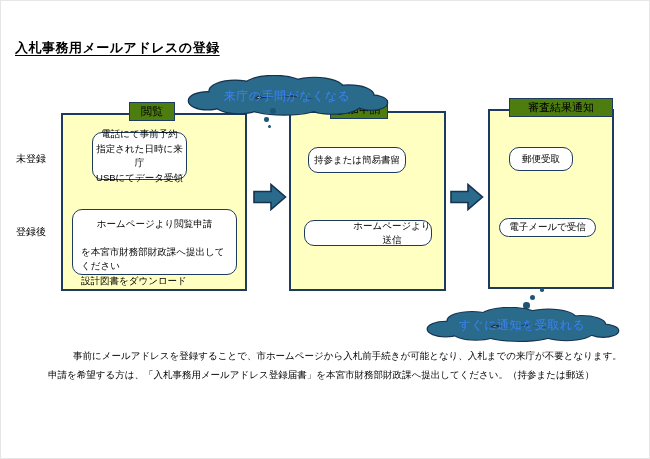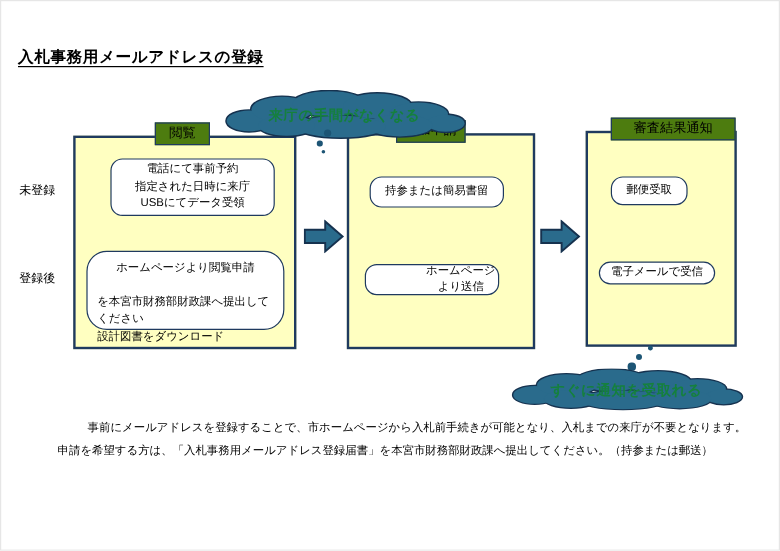--- a/index.html
+++ b/index.html
@@ -28,21 +28,21 @@
     line-height:14.5px; text-align:center; z-index:2;
   }
   .node.detail { align-items:stretch; justify-content:flex-start; padding:7px 8px; text-align:left; }
   .node.detail .node-title { text-align:center; margin-bottom:13px; }
   .row-label { position:absolute; font-size:10px; }
   .callout { position:absolute; z-index:4; }
   .callout svg.cloud { position:absolute; left:0; top:0; width:100%; height:100%; }
   .callout .callout-text {
     position:absolute; left:0; top:0; right:0; bottom:0;
     display:flex; align-items:center; justify-content:center;
-    color:#15803d; font-weight:bold; font-size:12px; z-index:1; letter-spacing:0.5px;
+    color:#3b82f6; font-weight:normal; font-size:12px; z-index:1; letter-spacing:0.5px;
   }
   .dot { position:absolute; border-radius:50%; background:#1d5575; z-index:4; }
   .arrow { position:absolute; z-index:2; }
   .footnote { position:absolute; font-size:9.5px; white-space:nowrap; }
 </style>
 </head>
 <body>
 
 <div class="page">
 
@@ -86,39 +86,39 @@
 
   <div class="dot" style="left:269px; top:107px; width:6px; height:6px;"></div>
   <div class="dot" style="left:263px; top:116px; width:4.5px; height:4.5px;"></div>
   <div class="dot" style="left:267px; top:124px; width:3px; height:3px;"></div>
 
   <div class="row-label" style="left:15px; top:151px;">未登録</div>
   <div class="row-label" style="left:15px; top:224px;">登録後</div>
 
   <div class="panel" style="left:60px; top:112px; width:186px; height:178px;"></div>
   <div class="panel-header" style="left:128px; top:101px; width:46px; height:19px;">閲覧</div>
-  <div class="node" style="left:91px; top:131px; width:137px; height:48px;">
+  <div class="node" style="left:91px; top:131px; width:95px; height:48px;">
     <span>電話にて事前予約</span>
     <span>指定された日時に来庁</span>
     <span>USBにてデータ受領</span>
   </div>
-  <div class="node detail" style="left:71px; top:208px; width:165px; height:66px;border-radius:17px;">
+  <div class="node detail" style="left:71px; top:208px; width:165px; height:66px;">
     <span class="node-title">ホームページより閲覧申請</span>
     <span>を本宮市財務部財政課へ提出してください</span>
     <span>設計図書をダウンロード</span>
   </div>
 
   <svg class="arrow" style="left:252px; top:182px;" width="34" height="28" viewBox="0 0 34 28">
     <polygon points="1,8.5 18,8.5 18,1.5 32.5,14 18,26.5 18,19.5 1,19.5" fill="#2a6b8c" stroke="#16324f" stroke-width="1.6" stroke-linejoin="miter"></polygon>
   </svg>
 
   <div class="panel" style="left:288px; top:110px; width:157px; height:180px;"></div>
   <div class="panel-header" style="left:329px; top:99px; width:58px; height:19px;">参加申請</div>
-  <div class="node" style="left:307px; top:146px; width:112px; height:26px;">持参または簡易書留</div>
-  <div class="node" style="left:303px; top:219px; width:112px; height:26px;padding-left:48px;">ホームページより送信</div>
+  <div class="node" style="left:307px; top:146px; width:98px; height:26px;">持参または簡易書留</div>
+  <div class="node" style="left:303px; top:219px; width:128px; height:26px;padding-left:48px;">ホームページより送信</div>
 
   <svg class="arrow" style="left:449px; top:182px;" width="34" height="28" viewBox="0 0 34 28">
     <polygon points="1,8.5 18,8.5 18,1.5 32.5,14 18,26.5 18,19.5 1,19.5" fill="#2a6b8c" stroke="#16324f" stroke-width="1.6" stroke-linejoin="miter"></polygon>
   </svg>
 
   <div class="panel" style="left:487px; top:108px; width:126px; height:180px;"></div>
   <div class="panel-header" style="left:508px; top:97px; width:104px; height:19px;">審査結果通知</div>
   <div class="node" style="left:508px; top:146px; width:64px; height:24px;">郵便受取</div>
   <div class="node" style="left:498px; top:217px; width:97px; height:19px;">電子メールで受信</div>
 

